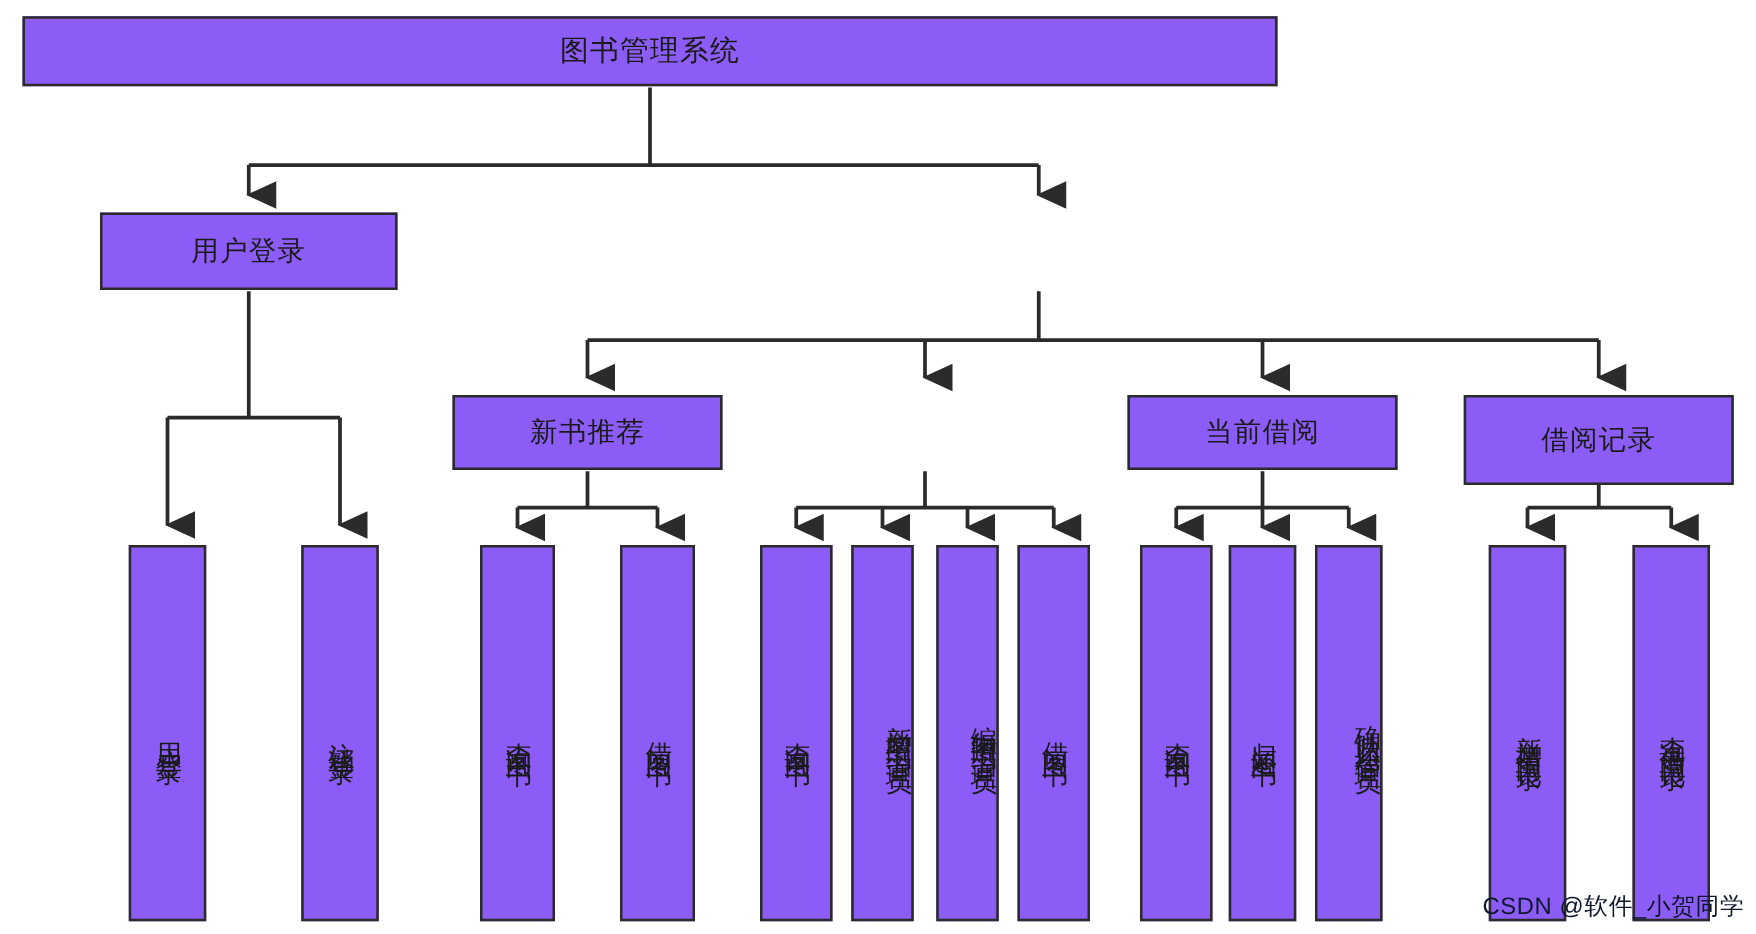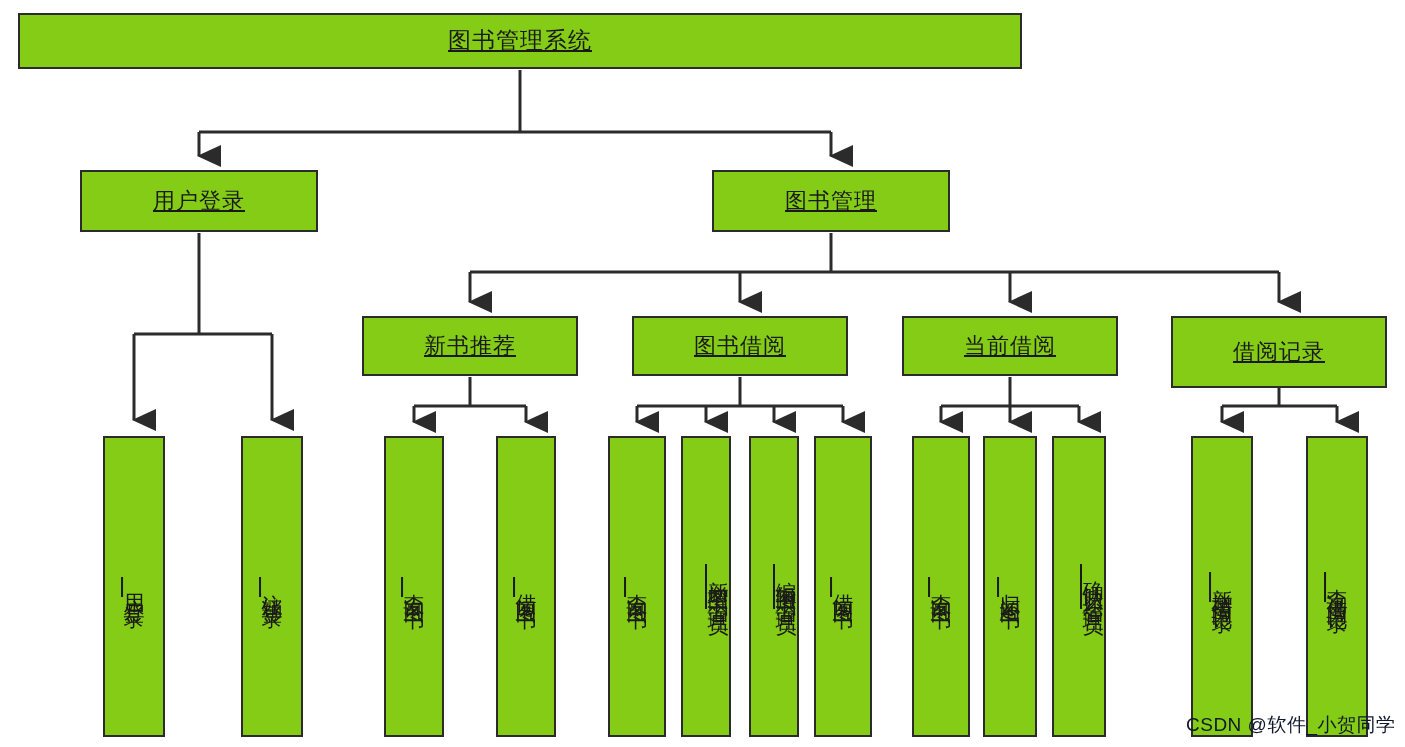--- a/index.html
+++ b/index.html
@@ -22,26 +22,25 @@
     left: 0;
     top: 0;
     width: 1405px;
     height: 747px;
     pointer-events: none;
   }
   .node {
     position: absolute;
     box-sizing: border-box;
     border: 2.5px solid #2b2b2b;
-    background: #84cc16;
+    background: #8b5cf6;
     display: flex;
     align-items: center;
     justify-content: center;
     color: #1a1a1a;
-    text-decoration: underline;
   }
   .node.horiz {
     font-size: 22px;
     letter-spacing: 1px;
     line-height: 1.2;
   }
   .node.root {
     font-size: 23px;
   }
   .node.vert {
@@ -134,31 +133,25 @@
   </svg>
 
   <div class="node root horiz" style="left:18px; top:13px; width:1004px; height:56px;">
     <span>图书管理系统</span>
   </div>
 
   <div class="node horiz" style="left:80px; top:170px; width:238px; height:62px;">
     <span>用户登录</span>
   </div>
 
-  <div class="node horiz" style="left:712px; top:170px; width:238px; height:62px;">
-    <span>图书管理</span>
-  </div>
 
   <div class="node horiz" style="left:362px; top:316px; width:216px; height:60px;text-align:right;">
     <span>新书推荐</span>
   </div>
 
-  <div class="node horiz" style="left:632px; top:316px; width:216px; height:60px;">
-    <span>图书借阅</span>
-  </div>
 
   <div class="node horiz" style="left:902px; top:316px; width:216px; height:60px;">
     <span>当前借阅</span>
   </div>
 
   <div class="node horiz" style="left:1171px; top:316px; width:216px; height:72px;">
     <span>借阅记录</span>
   </div>
 
   <div class="node vert" style="left:103px; top:436px; width:62px; height:301px;">

